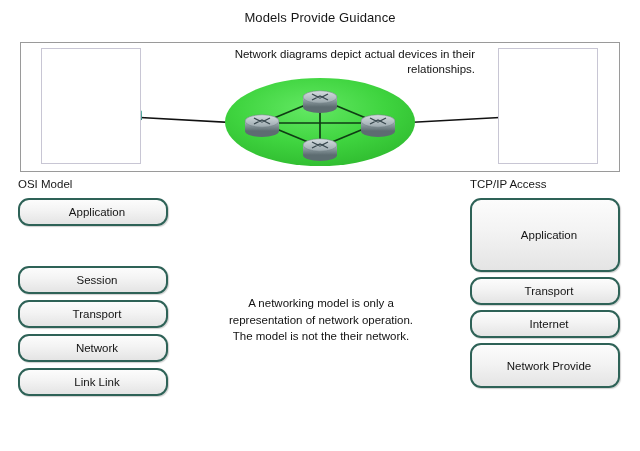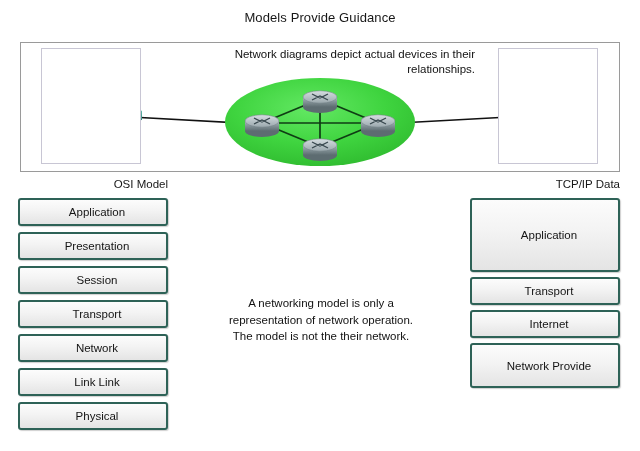--- a/index.html
+++ b/index.html
@@ -41,31 +41,31 @@
     background:#ffffff;
     box-sizing:border-box;
     z-index:5;
   }
   .lan-left{left:41px;}
   .lan-right{left:498px;}
   .net-svg{position:absolute;left:0;top:0;width:640px;height:200px;overflow:visible;}
 
   
   .model-heading{
-    position:absolute;font-size:11.5px;color:#171717;text-align:right;
+    position:absolute;font-size:11.5px;color:#171717;text-align:left;
   }
   #osi-heading{left:18px;top:178px;width:150px;}
   #tcp-heading{left:470px;top:178px;width:150px;}
 
   
   .layer-box{
     position:absolute;
     box-sizing:border-box;
     border:2px solid #2e6257;
-    border-radius:3px;
+    border-radius:11px;
     background:linear-gradient(180deg,#fcfcfc 0%,#f3f3f3 45%,#e4e4e4 100%);
     box-shadow:1px 1px 1px rgba(120,120,120,.35);
     display:flex;align-items:center;justify-content:center;
     font-size:11.5px;color:#141414;padding-left:8px;
   }
   .osi-box{left:18px;width:150px;height:28px;}
   .tcp-box{left:470px;width:150px;}
 
   
   .center-note{
@@ -267,28 +267,26 @@
   <div class="lan-box lan-left"></div>
   <div class="lan-box lan-right"></div>
 
   <div class="net-caption">
     <span>Network diagrams depict actual devices in their relationships.</span>
   </div>
 
   <div class="model-heading" id="osi-heading">OSI Model</div>
 
   <div class="layer-box osi-box" style="top:198px">Application</div>
-  <div class="layer-box osi-box" style="top:232px">Presentation</div>
   <div class="layer-box osi-box" style="top:266px">Session</div>
   <div class="layer-box osi-box" style="top:300px">Transport</div>
   <div class="layer-box osi-box" style="top:334px">Network</div>
   <div class="layer-box osi-box" style="top:368px">Link Link</div>
-  <div class="layer-box osi-box" style="top:402px">Physical</div>
-
-  <div class="model-heading" id="tcp-heading">TCP/IP Data</div>
+
+  <div class="model-heading" id="tcp-heading">TCP/IP Access</div>
 
   <div class="layer-box tcp-box" style="top:198px;height:74px">Application</div>
   <div class="layer-box tcp-box" style="top:277px;height:28px">Transport</div>
   <div class="layer-box tcp-box" style="top:310px;height:28px">Internet</div>
   <div class="layer-box tcp-box" style="top:343px;height:45px">Network Provide</div>
 
   <div class="center-note">
     <div>A networking model is only a</div>
     <div>representation of network operation.</div>
     <div>The model is not the their network.</div>

